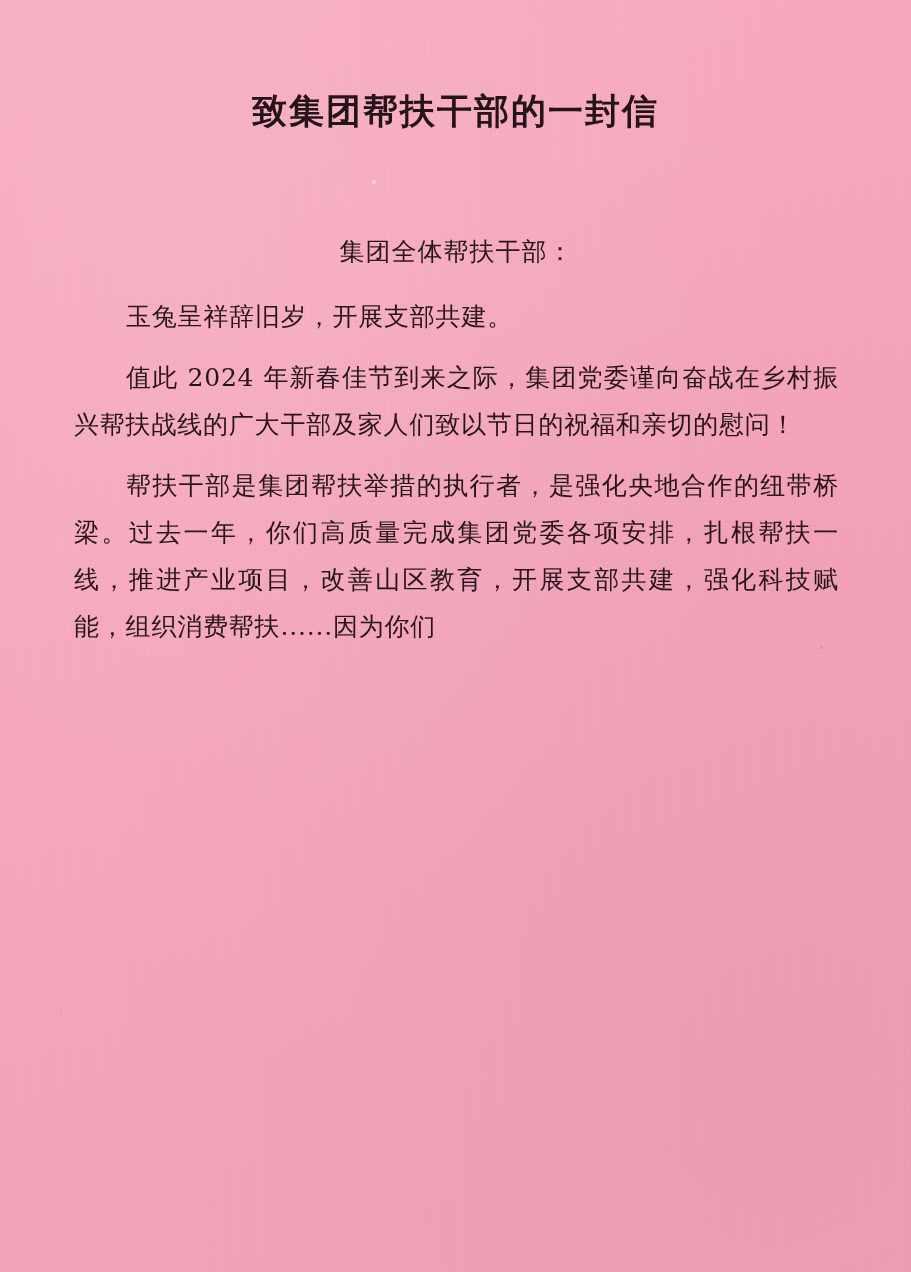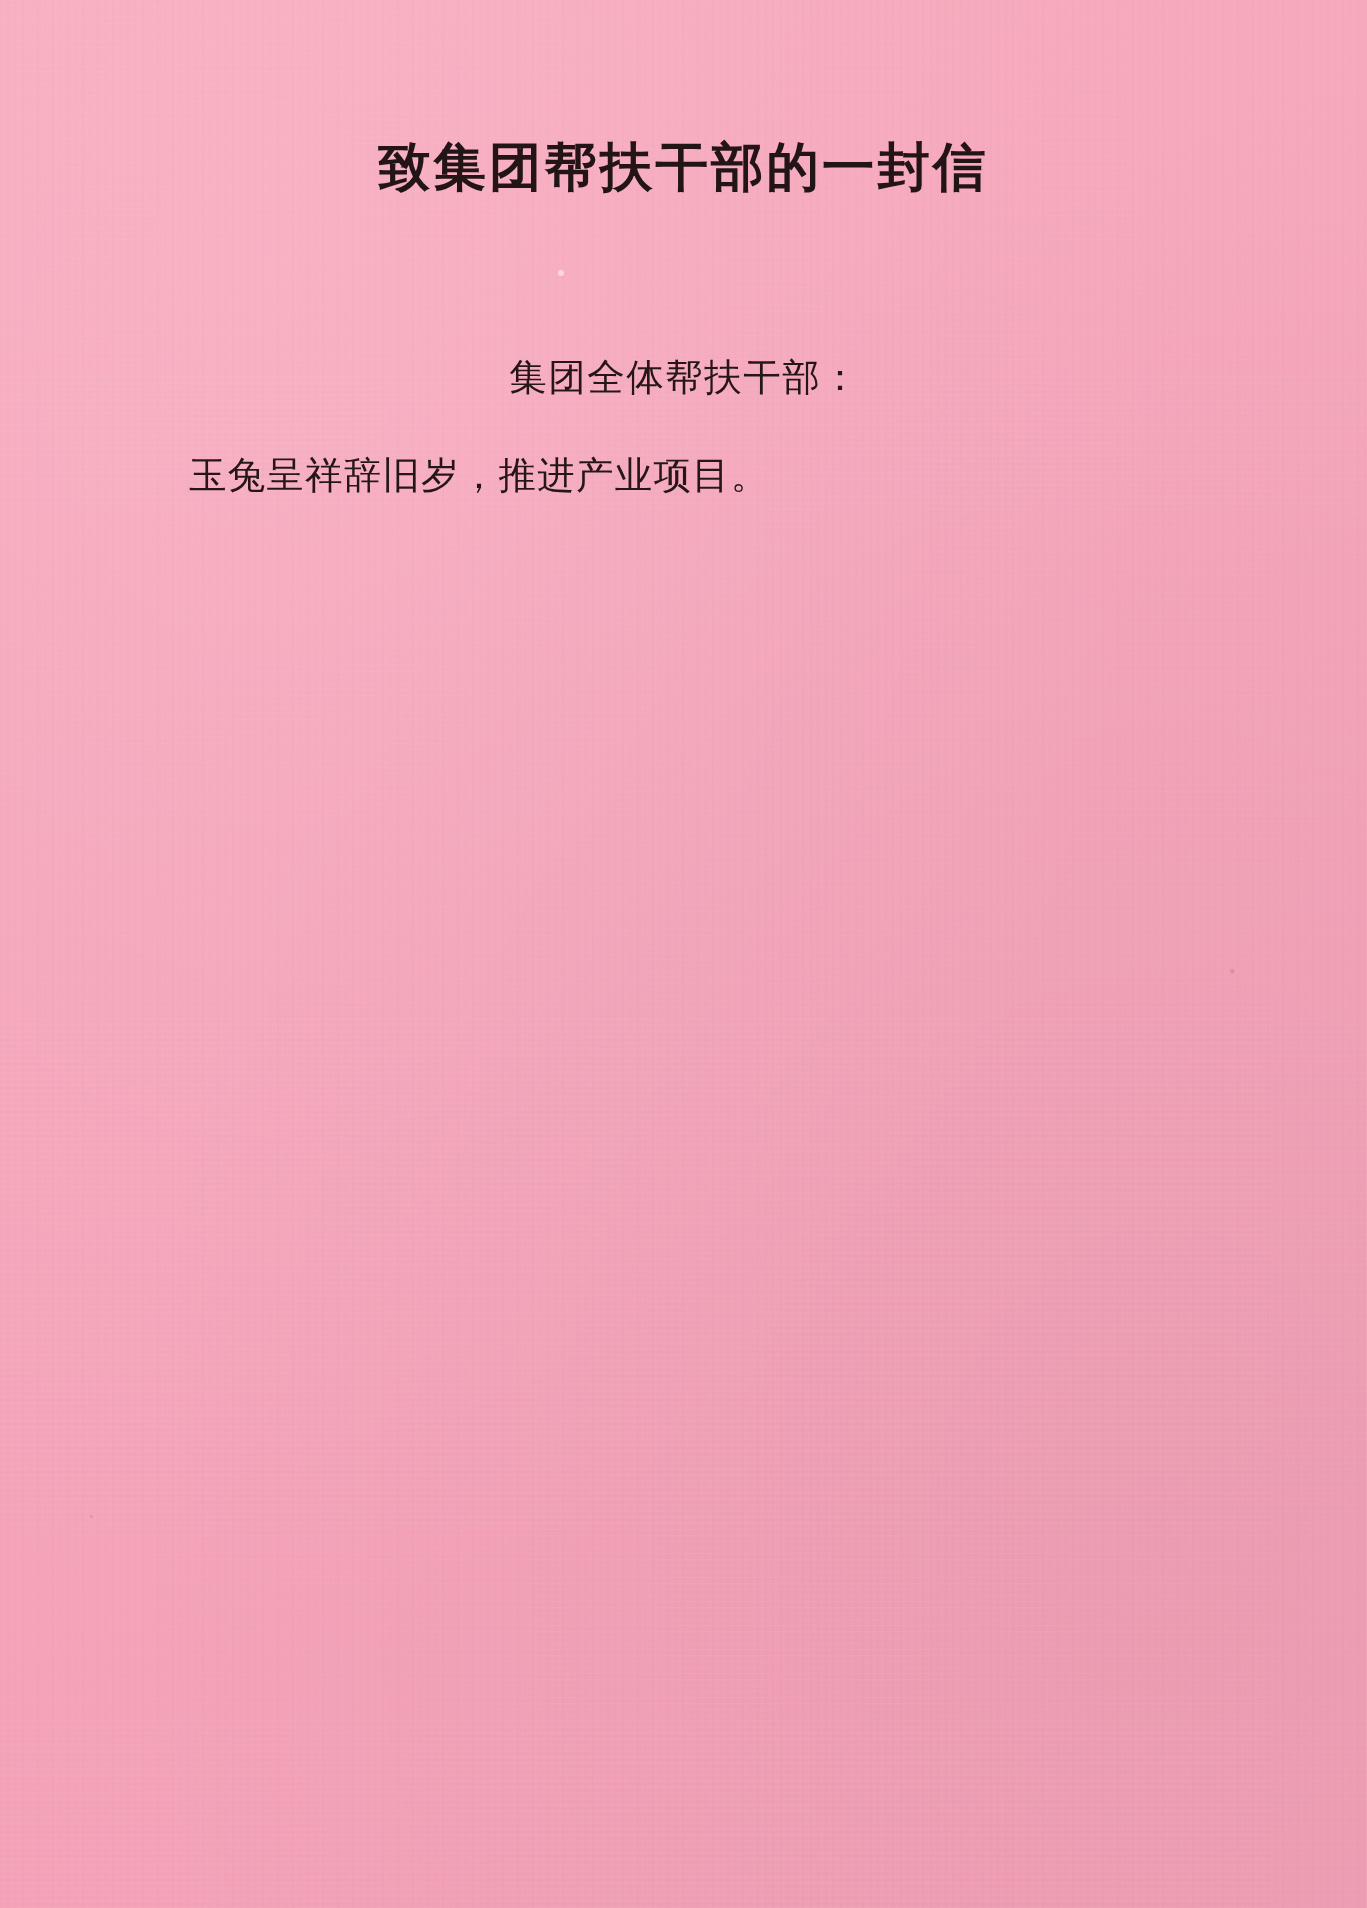--- a/index.html
+++ b/index.html
@@ -91,15 +91,17 @@
   <div class="paper-texture"></div>
 
   <div class="speck s1"></div>
   <div class="speck s2"></div>
   <div class="speck s3"></div>
 
   <div class="doc-title">致集团帮扶干部的一封信</div>
 
   <div class="body-block">
     <div class="salutation">集团全体帮扶干部：</div>
-    <p class="para">玉兔呈祥辞旧岁，推进产业项目。</p>
+    <p class="para">玉兔呈祥辞旧岁，开展支部共建。</p>
+    <p class="para">值此 2024 年新春佳节到来之际，集团党委谨向奋战在乡村振兴帮扶战线的广大干部及家人们致以节日的祝福和亲切的慰问！</p>
+    <p class="para">帮扶干部是集团帮扶举措的执行者，是强化央地合作的纽带桥梁。过去一年，你们高质量完成集团党委各项安排，扎根帮扶一线，推进产业项目，改善山区教育，开展支部共建，强化科技赋能，组织消费帮扶......因为你们</p>
   </div>
 </div>
 
 </body></html>

